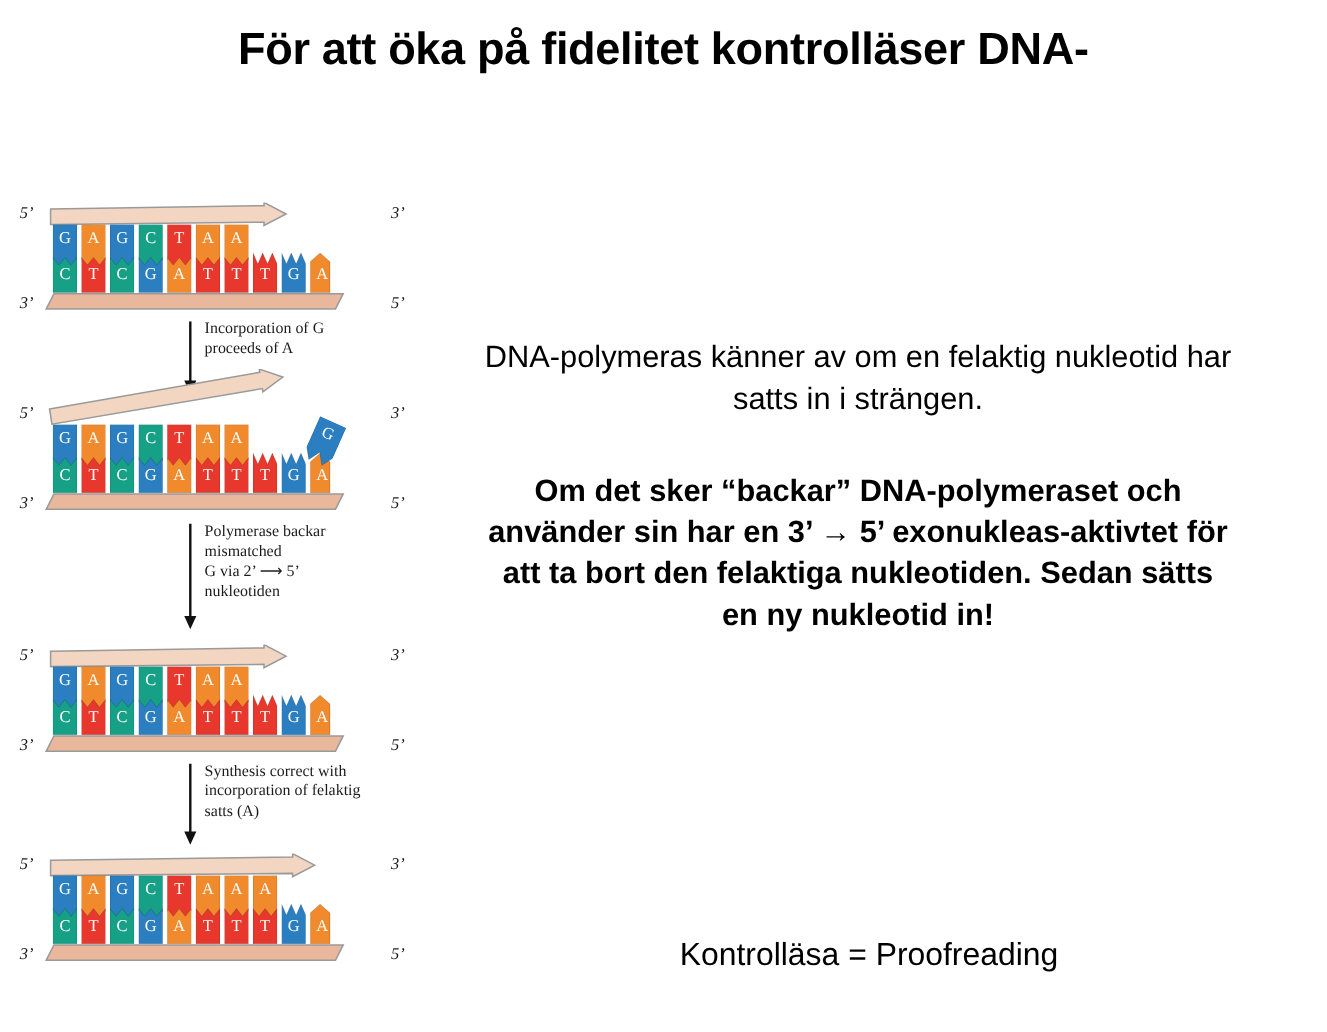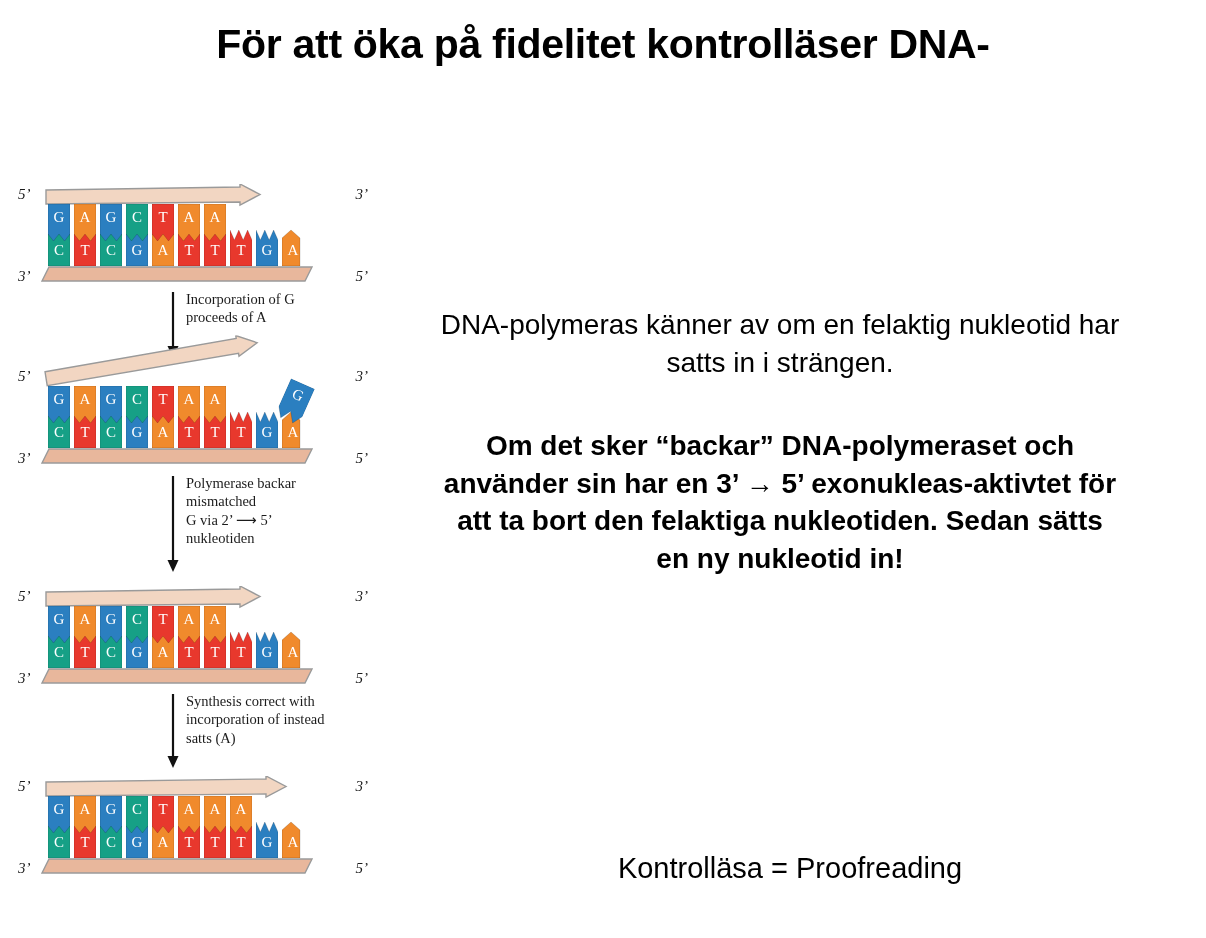--- a/index.html
+++ b/index.html
@@ -490,21 +490,21 @@
       </div>
   </div>
 
   <div class="step step-3">
     <div class="step-arrow"><svg width="14" height="74" viewBox="0 0 14 74">
           <line x1="7" y1="0" x2="7" y2="63" stroke="#111111" stroke-width="2.2"></line>
           <path d="M1.5,62 L12.5,62 L7,74 Z" fill="#111111"></path>
         </svg></div>
     <div class="step-caption">
         <div class="caption-line">Synthesis correct with</div>
-        <div class="caption-line">incorporation of instead</div>
+        <div class="caption-line">incorporation of felaktig</div>
         <div class="caption-line">satts (A)</div>
       </div>
   </div>
 
   <div class="panel panel-4">
     <div class="tick-left top-ticks">5’</div>
     <div class="tick-right top-ticks">3’</div>
     <div class="tick-left bot-ticks">3’</div>
     <div class="tick-right bot-ticks">5’</div>
     <div class="strand-top" style="width: 244px;">

